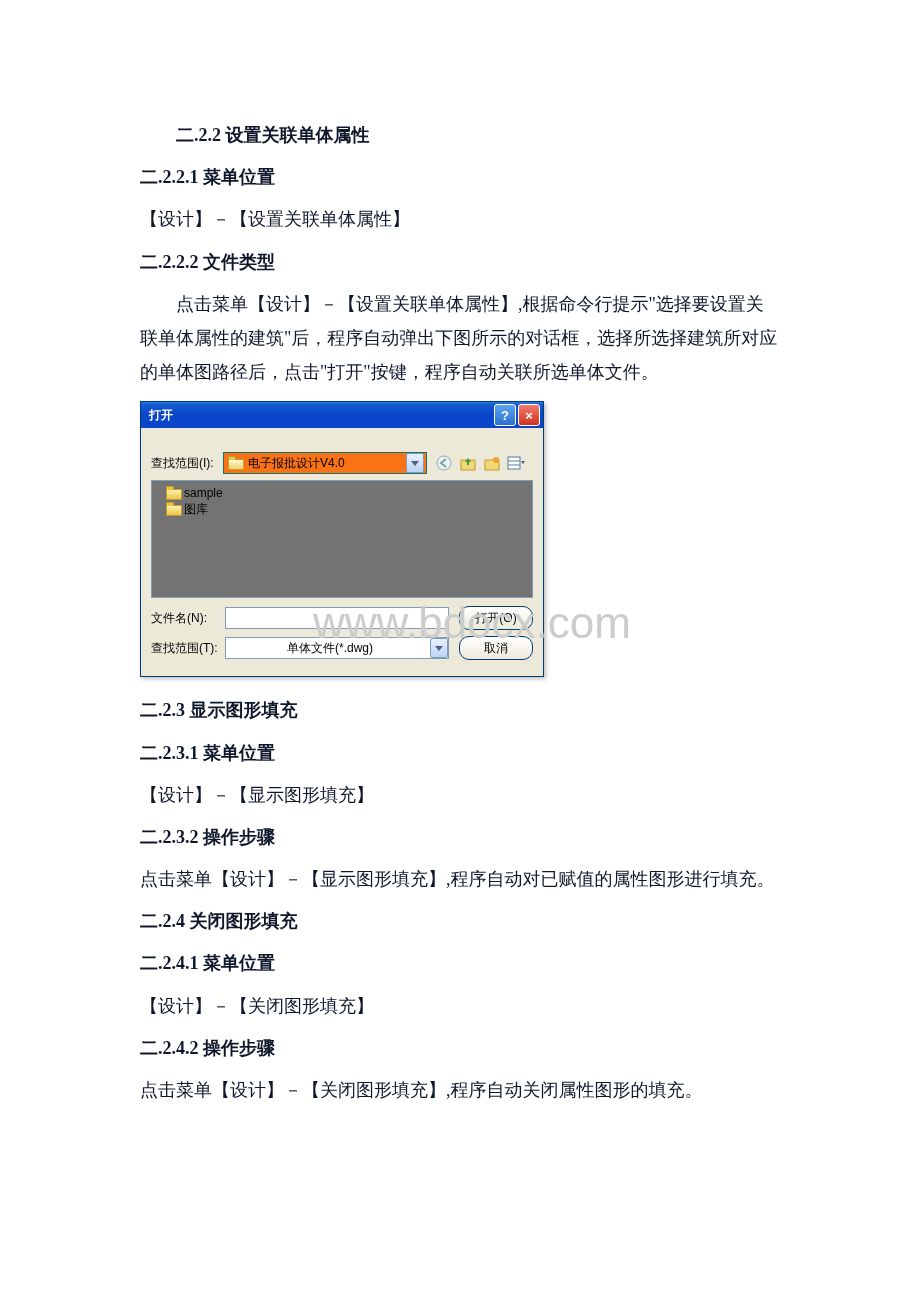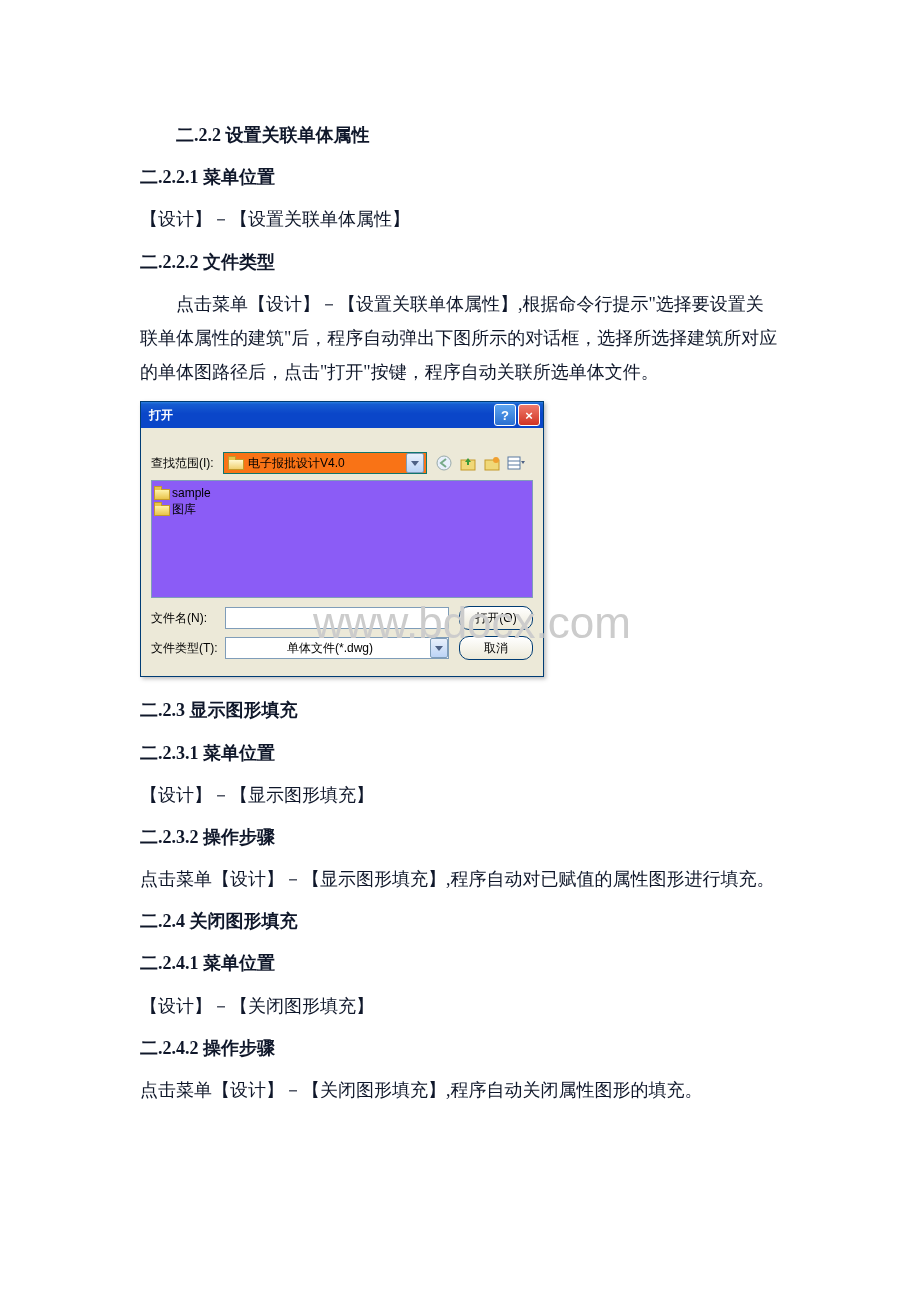--- a/index.html
+++ b/index.html
@@ -93,21 +93,21 @@
     display:flex; align-items:center; justify-content:center;
   }
   .tri-down {
     width:0; height:0; border-left:4px solid transparent; border-right:4px solid transparent;
     border-top:5px solid #4d6185;
   }
   .navicons { display:flex; align-items:center; gap:6px; margin-left:8px; }
   .nav-ic { width:18px; height:18px; display:flex; align-items:center; justify-content:center; }
 
   .filelist {
-    border:1px solid #7f9db9; background:#8b5cf6; height:108px; padding:4px 2px;
+    border:1px solid #7f9db9; background:#737373; height:108px; padding:4px 14px;
     margin:4px 0 8px 0;
   }
   .file-item { display:flex; align-items:center; height:16px; font-size:12px; color:#000; }
   .file-ic { width:18px; display:flex; align-items:center; }
   .doc-ic {
     width:14px; height:14px; background:#d8e8ff; border:1px solid #4a78b0;
     box-sizing:border-box; position:relative;
   }
   .doc-ic::after { content:""; position:absolute; top:3px; left:2px; width:8px; height:2px; background:#4a78b0; box-shadow: 0 3px 0 #4a78b0; }
 
@@ -202,21 +202,21 @@
         </div>
       </div>
 
       <div class="bottom-rows">
         <div class="dlg-row">
           <span class="dlg-label">文件名(N):</span>
           <div class="dlg-input ml"></div>
           <div class="dlg-btn">打开(O)</div>
         </div>
         <div class="dlg-row">
-          <span class="dlg-label">文件类型(T):</span>
+          <span class="dlg-label">查找范围(T):</span>
           <div class="dlg-select-combo ml">
             <span class="sel-text">单体文件(*.dwg)</span>
             <span class="drop-btn">
                 <span class="tri-down"></span>
               </span>
           </div>
           <div class="dlg-btn">取消</div>
         </div>
       </div>
     </div>

